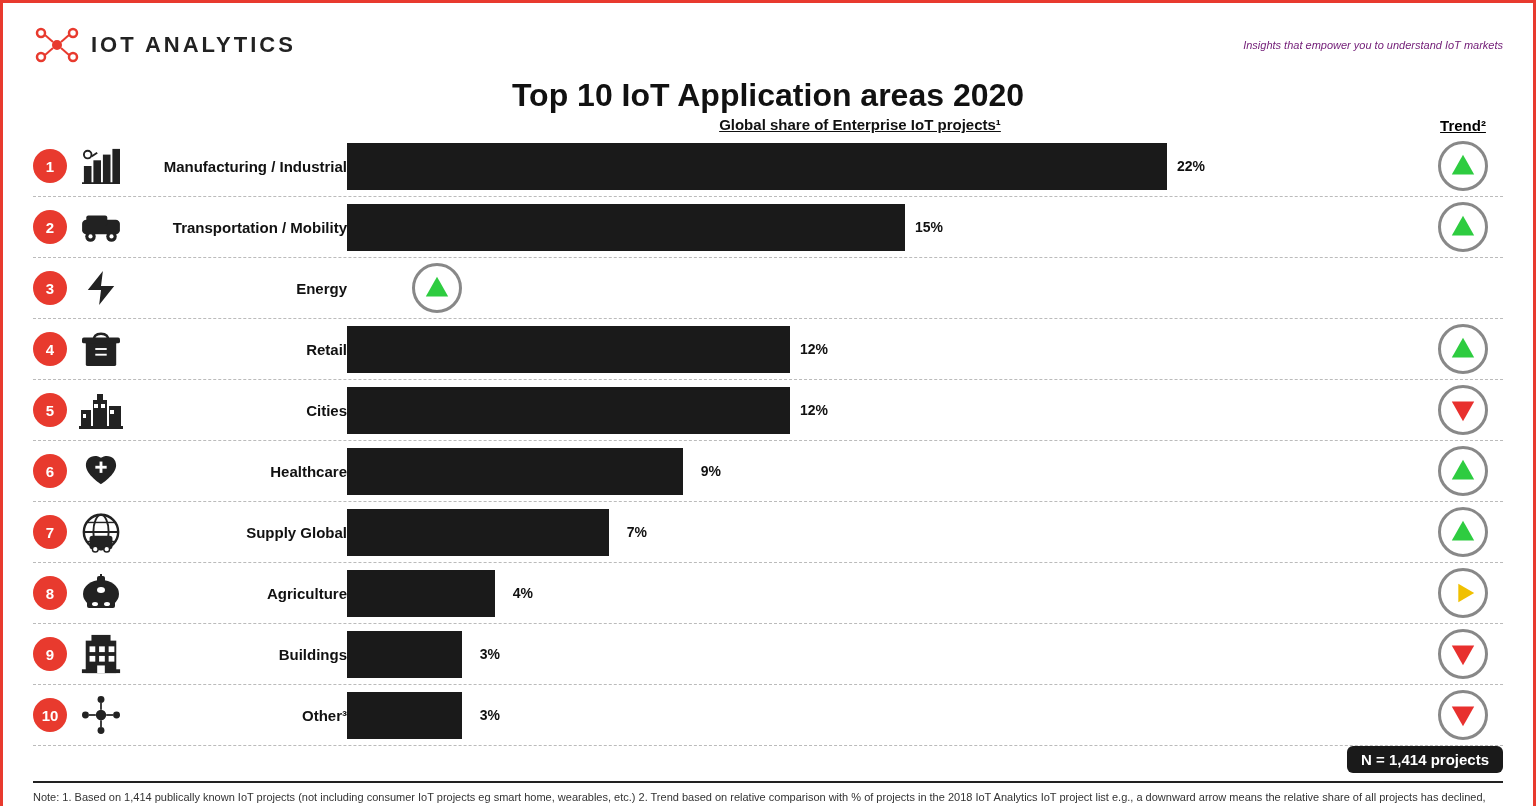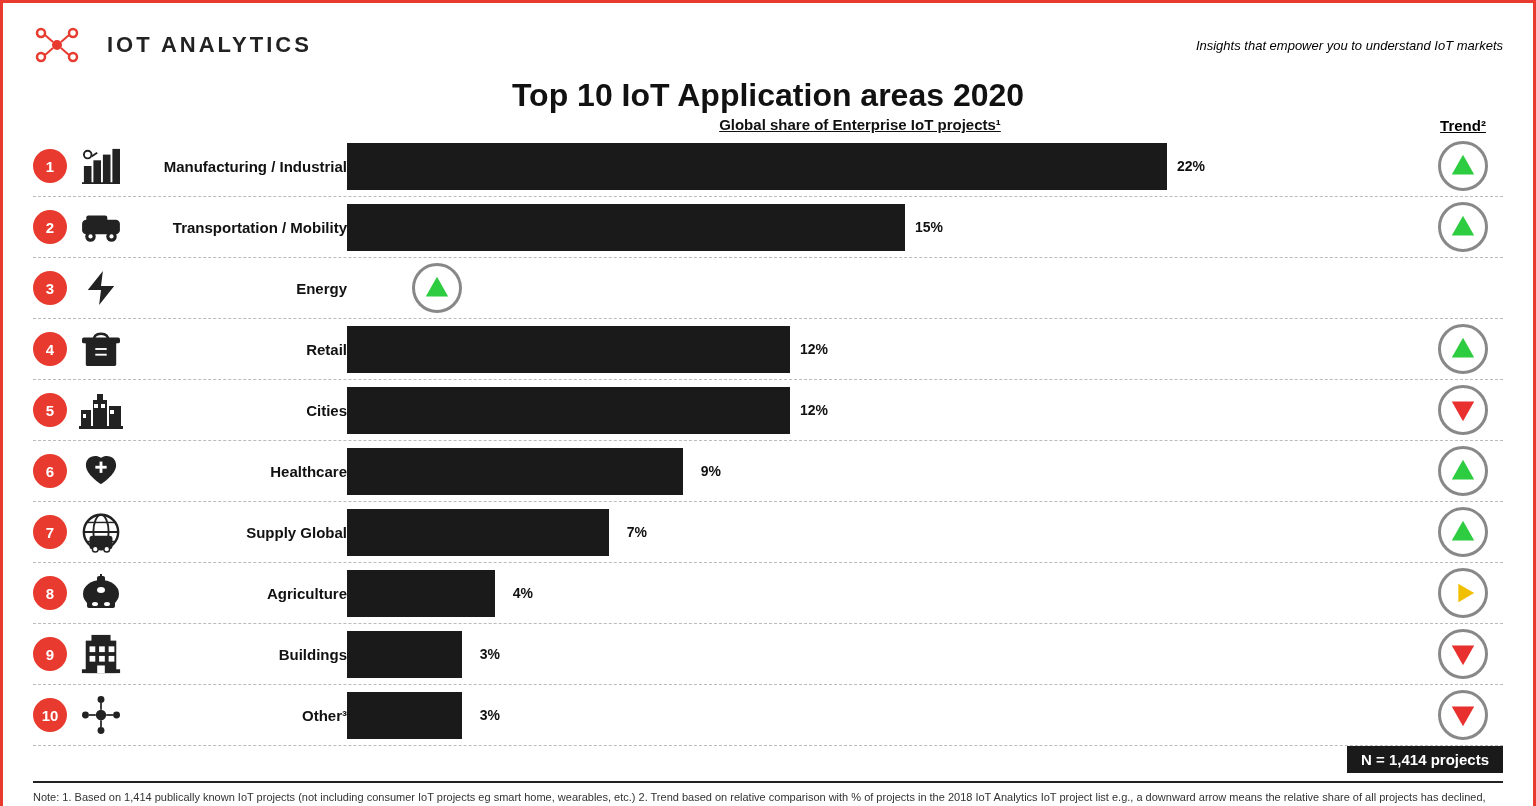--- a/index.html
+++ b/index.html
@@ -15,36 +15,36 @@
     }
     .header-row {
       display: flex;
       justify-content: space-between;
       align-items: center;
       margin-bottom: 8px;
     }
     .logo {
       display: flex;
       align-items: center;
-      gap: 26px;
+      gap: 10px;
     }
     .logo-icon {
       width: 48px;
       height: 48px;
     }
     .logo-text {
       font-size: 22px;
       font-weight: 700;
       letter-spacing: 3px;
       color: #222;
     }
     .tagline {
       font-style: italic;
-      font-size: 13px;
-      color: #000000;
+      font-size: 11px;
+      color: #701a75;
       margin-left: 36px;
     }
     .main-title {
       text-align: center;
       font-size: 32px;
       font-weight: 800;
       color: #111;
       margin: 6px 0 2px 0;
     }
     .subtitle {
@@ -167,20 +167,21 @@
     }
     .n-badge {
       background: #1a1a1a;
       color: #fff;
       font-weight: 700;
       font-size: 15px;
       padding: 5px 14px;
       display: inline-block;
       margin-left: 10px;
       vertical-align: middle;
+      border-radius: 6px;
     }
     .n-badge-container {
       display: flex;
       justify-content: flex-end;
       margin-bottom: 4px;
     }
   </style>
 </head>
 <body>
 

